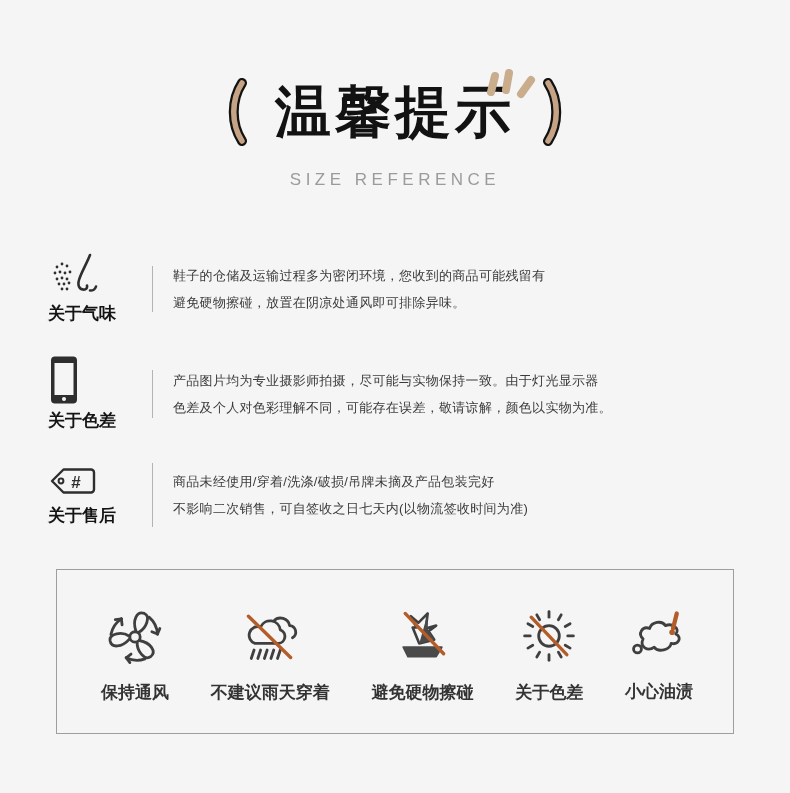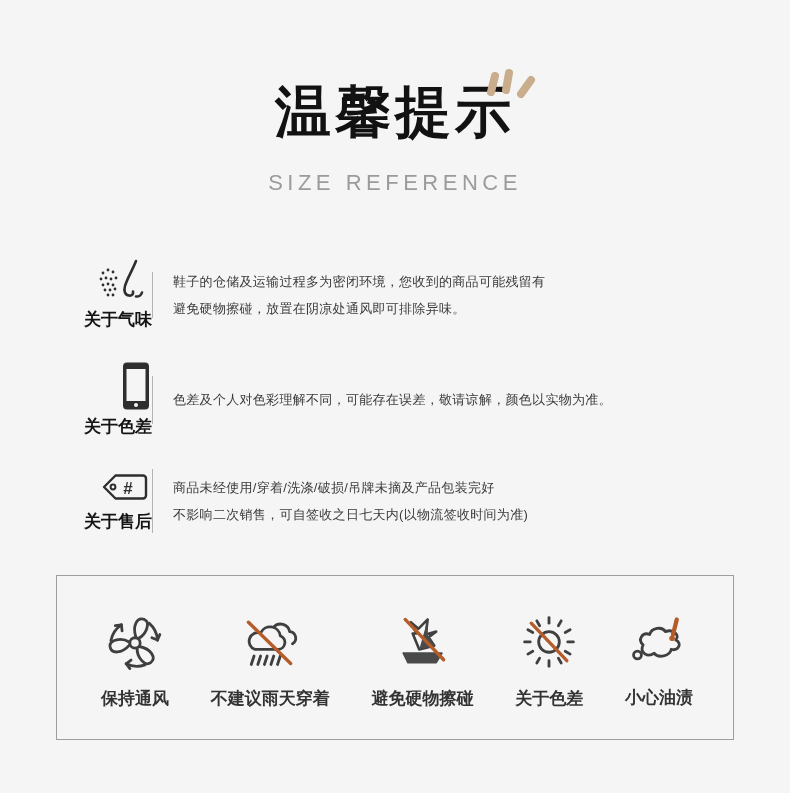--- a/index.html
+++ b/index.html
@@ -17,53 +17,52 @@
 
   
   .header { padding-top: 64px; text-align: center; }
   .title-row {
     position: relative;
     display: flex;
     align-items: center;
     justify-content: center;
     gap: 26px;
     height: 96px;
-    flex-direction: column;
   }
   .title {
     font-size: 56px;
     font-weight: 700;
     letter-spacing: 4px;
     color: #121212;
     line-height: 1;
   }
   .paren-icon { display: block; }
   .paren-tan { stroke: #c5a384; }
   .paren-outline { stroke: #121212; }
   .dashes-icon { position: absolute; left: 482px; top: 0; }
   .dash { stroke: #c9ad8c; }
   .subtitle {
     margin-top: 10px;
-    font-size: 22px;
+    font-size: 17px;
     letter-spacing: 4.5px;
     color: #9b9b9b;
   }
 
   
   .sections { margin-top: 62px; }
   .tip-row {
     display: flex;
     align-items: center;
     margin: 0 40px 30px 48px;
   }
   .tip-side {
     width: 104px;
     display: flex;
     flex-direction: column;
-    align-items: flex-end;
+    align-items: flex-start;
     gap: 4px;
     flex: none;
   }
   .tip-icon { color: #2e2e2e; }
   .tip-label {
     font-size: 17px;
     font-weight: 700;
     color: #141414;
     white-space: nowrap;
   }
@@ -176,20 +175,21 @@
       <div class="tip-side">
         <svg class="tip-icon" width="32" height="50" viewBox="0 0 32 50" fill="none">
           <rect x="3" y="1.5" width="26" height="47" rx="4" fill="#2e2e2e"></rect>
           <rect x="6.5" y="8" width="19" height="32" fill="#f5f5f6"></rect>
           <circle cx="16" cy="44" r="2" fill="#f5f5f6"></circle>
         </svg>
         <div class="tip-label">关于色差</div>
       </div>
       <div class="tip-divider divider-m"></div>
       <div class="tip-text">
+        <div class="tip-line">产品图片均为专业摄影师拍摄，尽可能与实物保持一致。由于灯光显示器</div>
         <div class="tip-line">色差及个人对色彩理解不同，可能存在误差，敬请谅解，颜色以实物为准。</div>
       </div>
     </div>
 
     <div class="tip-row">
       <div class="tip-side">
         <svg class="tip-icon" width="52" height="38" viewBox="0 0 52 38" fill="none">
           <path d="M4,19 L15.5,7.5 H43 a3,3 0 0 1 3,3 v17 a3,3 0 0 1 -3,3 H15.5 Z" stroke="currentColor" stroke-width="2.4" stroke-linejoin="round"></path>
           <circle cx="13" cy="19" r="2.4" stroke="currentColor" stroke-width="2"></circle>
           <text x="23" y="25.5" font-size="17" fill="currentColor" font-style="italic" font-weight="600">#</text>

